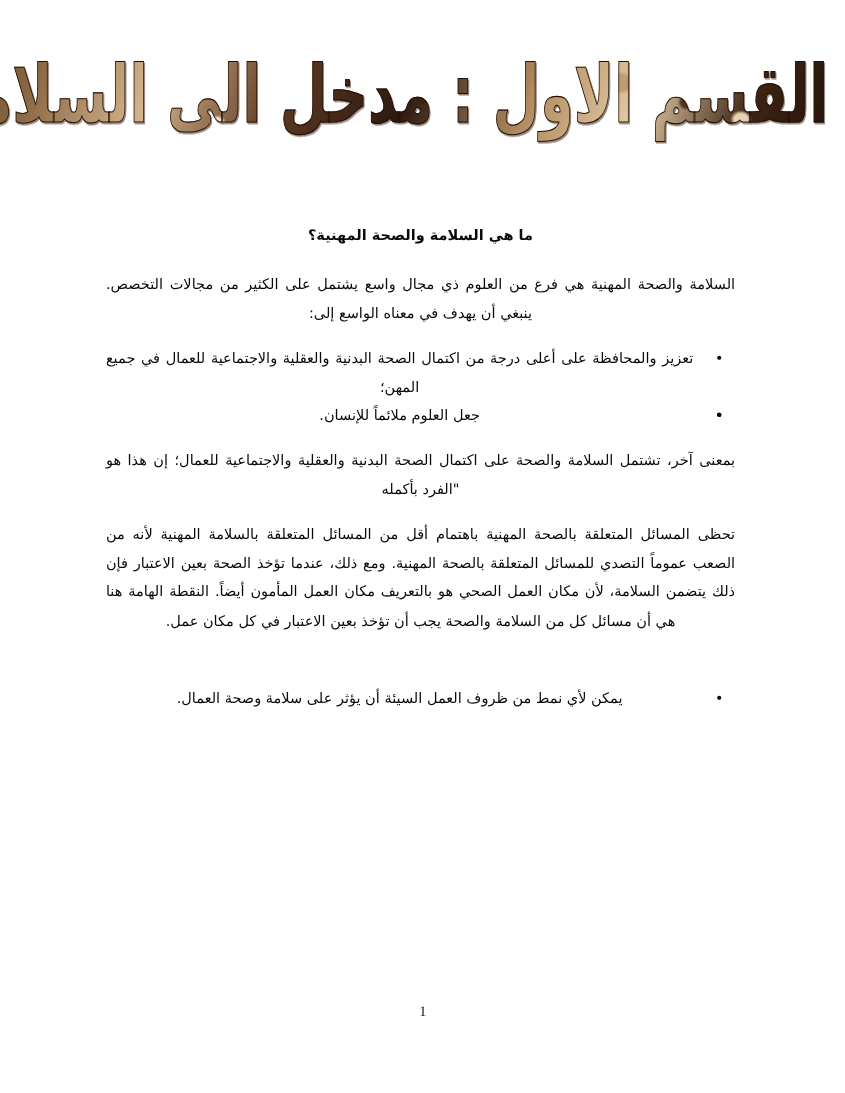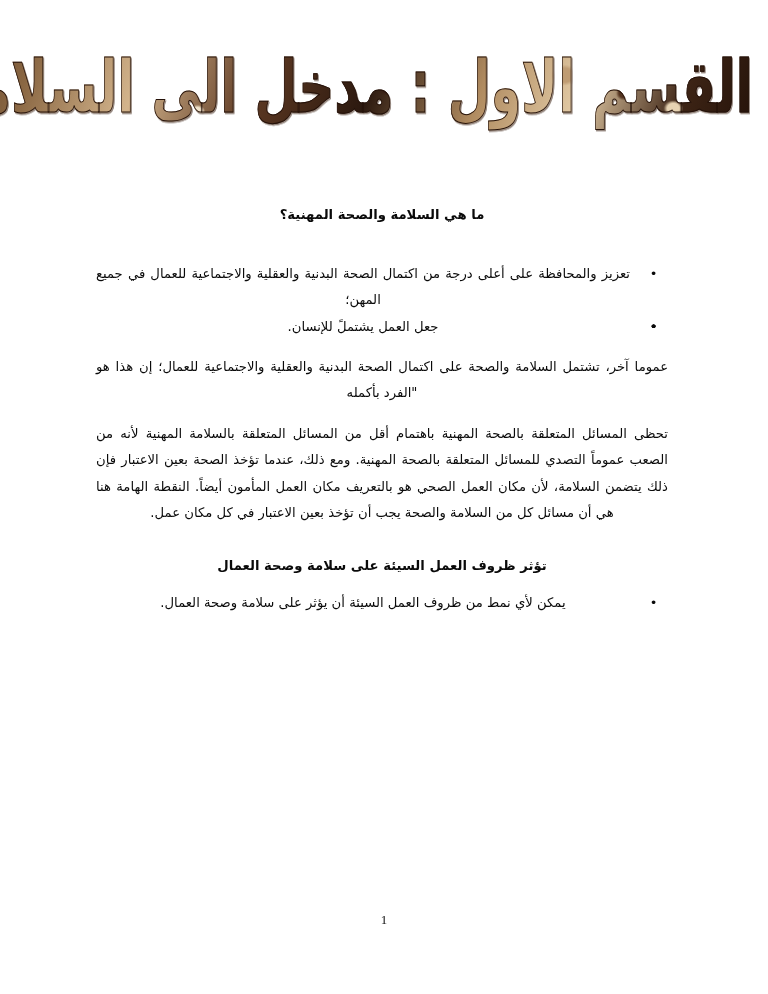--- a/index.html
+++ b/index.html
@@ -142,58 +142,58 @@
   <div class="title-block">
     <div class="wordart">القسم الاول : مدخل الى السلامة المهنية</div>
   </div>
 
   <div class="content">
 
     <h2 class="heading">ما هي السلامة والصحة المهنية؟</h2>
 
     <div class="spacer-md"></div>
 
+    <p class="para">السلامة والصحة المهنية هي فرع من العلوم ذي مجال واسع يشتمل على الكثير من مجالات التخصص. ينبغي أن يهدف في معناه الواسع إلى:</p>
 
     <div class="spacer-sm"></div>
 
     <ul class="bullets">
       <li>
         <span class="bullet-dot">•</span>
         <span>تعزيز والمحافظة على أعلى درجة من اكتمال الصحة البدنية والعقلية والاجتماعية للعمال في جميع المهن؛</span>
       </li>
       <li>
         <span class="bullet-dot">•</span>
       </li>
       <li>
         <span class="bullet-dot">•</span>
       </li>
       <li>
         <span class="bullet-dot">•</span>
       </li>
       <li>
         <span class="bullet-dot">•</span>
-        <span>جعل العمل يشتملً للإنسان.</span>
+        <span>جعل العلوم ملائماً للإنسان.</span>
       </li>
     </ul>
 
     <div class="spacer-sm"></div>
 
     <p class="para">
-      <span>عموما آخر، تشتمل السلامة والصحة على </span><b>اكتمال الصحة البدنية والعقلية والاجتماعية للعمال؛</b><span> إن هذا هو "الفرد بأكمله</span>
+      <span>بمعنى آخر، تشتمل السلامة والصحة على </span><b>اكتمال الصحة البدنية والعقلية والاجتماعية للعمال؛</b><span> إن هذا هو "الفرد بأكمله</span>
     </p>
 
     <div class="spacer-sm"></div>
 
     <p class="para">
       <span>تحظى المسائل المتعلقة </span><b>بالصحة</b><span> المهنية باهتمام أقل من المسائل المتعلقة </span><b>بالسلامة</b><span> المهنية لأنه من الصعب عموماً التصدي للمسائل المتعلقة بالصحة المهنية. ومع ذلك، عندما تؤخذ الصحة بعين الاعتبار فإن ذلك يتضمن السلامة، لأن مكان العمل الصحي هو بالتعريف مكان العمل المأمون أيضاً. النقطة الهامة </span><b>هنا هي</b><span> أن </span><b>مسائل كل من السلامة والصحة يجب أن تؤخذ بعين الاعتبار في كل مكان عمل.</b>
     </p>
 
     <div class="spacer-lg"></div>
 
-    <h2 class="heading heading--second">تؤثر ظروف العمل السيئة على سلامة وصحة العمال</h2>
 
     <div class="spacer-sm"></div>
 
     <ul class="bullets">
       <li>
         <span class="bullet-dot">•</span>
         <span>يمكن لأي نمط من ظروف العمل السيئة أن يؤثر على سلامة وصحة العمال.</span>
       </li>
     </ul>
 

